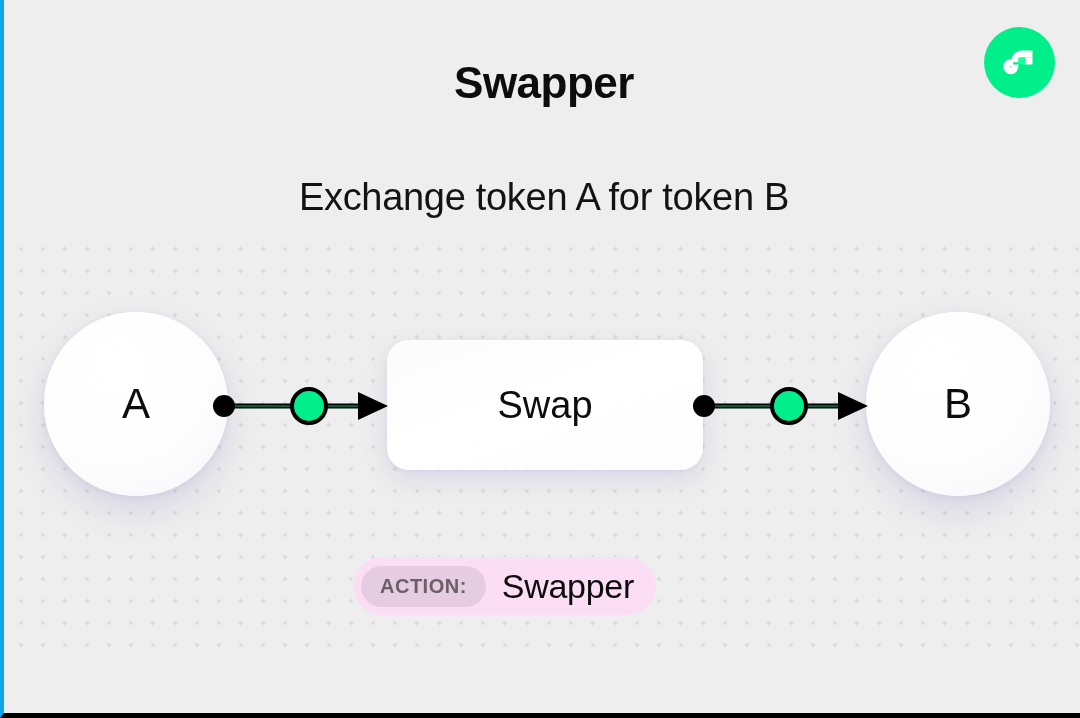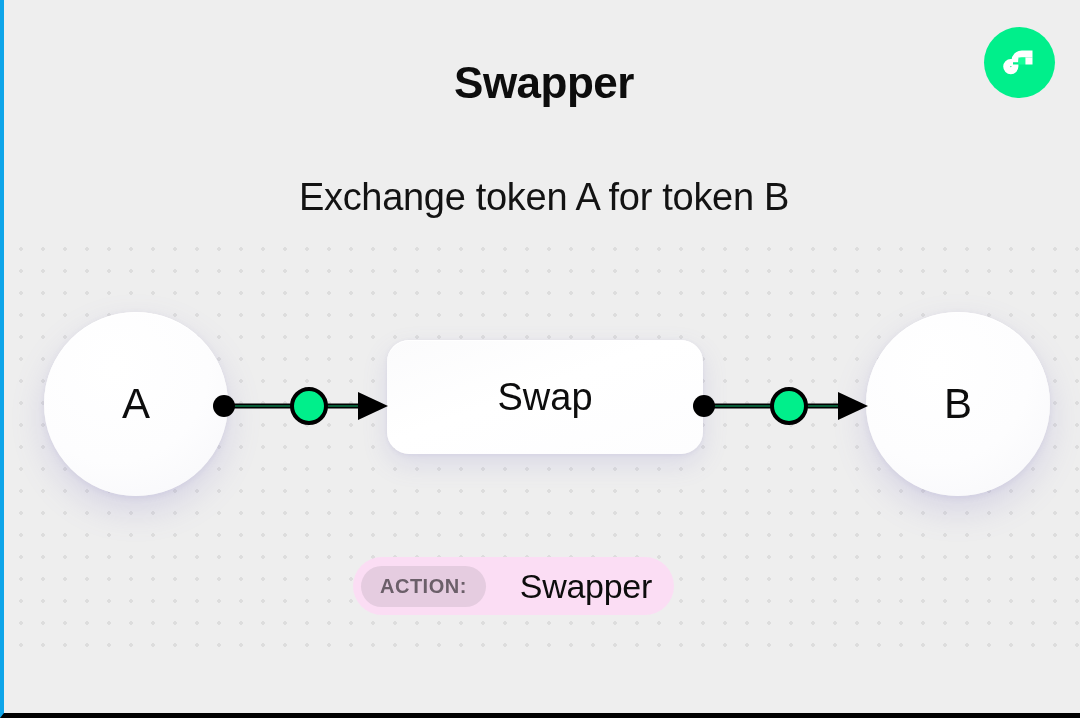--- a/index.html
+++ b/index.html
@@ -58,42 +58,42 @@
                inset 0 1px 0 rgba(255,255,255,0.9);
     display:flex; align-items:center; justify-content:center;
     font-size:42px; color:#0d0d0d; font-weight:400;
   }
   #token-a { left:40px; top:312px; }
   #token-b { left:862px; top:312px; }
   
   #swap-node {
     position:absolute;
     left:383px; top:340px;
-    width:316px; height:114px;
+    width:316px; height:130px;
     border-radius:22px;
     background:linear-gradient(160deg,#fbfbfc 0%, #ffffff 45%, #fdfdfe 100%);
     box-shadow:0 10px 26px rgba(120,110,190,0.16),
                0 1px 4px rgba(120,110,190,0.10),
                inset 0 1px 0 rgba(255,255,255,0.95);
     display:flex; align-items:center; justify-content:center;
     font-size:38px; color:#0d0d0d;
   }
   
   .edge { position:absolute; top:384px; height:44px; }
   #edge-left  { left:204px; width:186px; }
   #edge-right { left:684px; width:186px; }
   
   #action-badge {
     position:absolute;
     left:349px; top:557px;
     height:58px;
     padding:0 22px 0 8px;
     border-radius:29px;
     background:#fbddf4;
-    display:flex; align-items:center; gap:34px;
+    display:flex; align-items:center; gap:16px;
   }
   #action-tag {
     background:#e5cce0;
     color:#6b5f69;
     font-size:20px;
     font-weight:bold;
     letter-spacing:0.5px;
     padding:9px 19px;
     border-radius:22px;
   }

